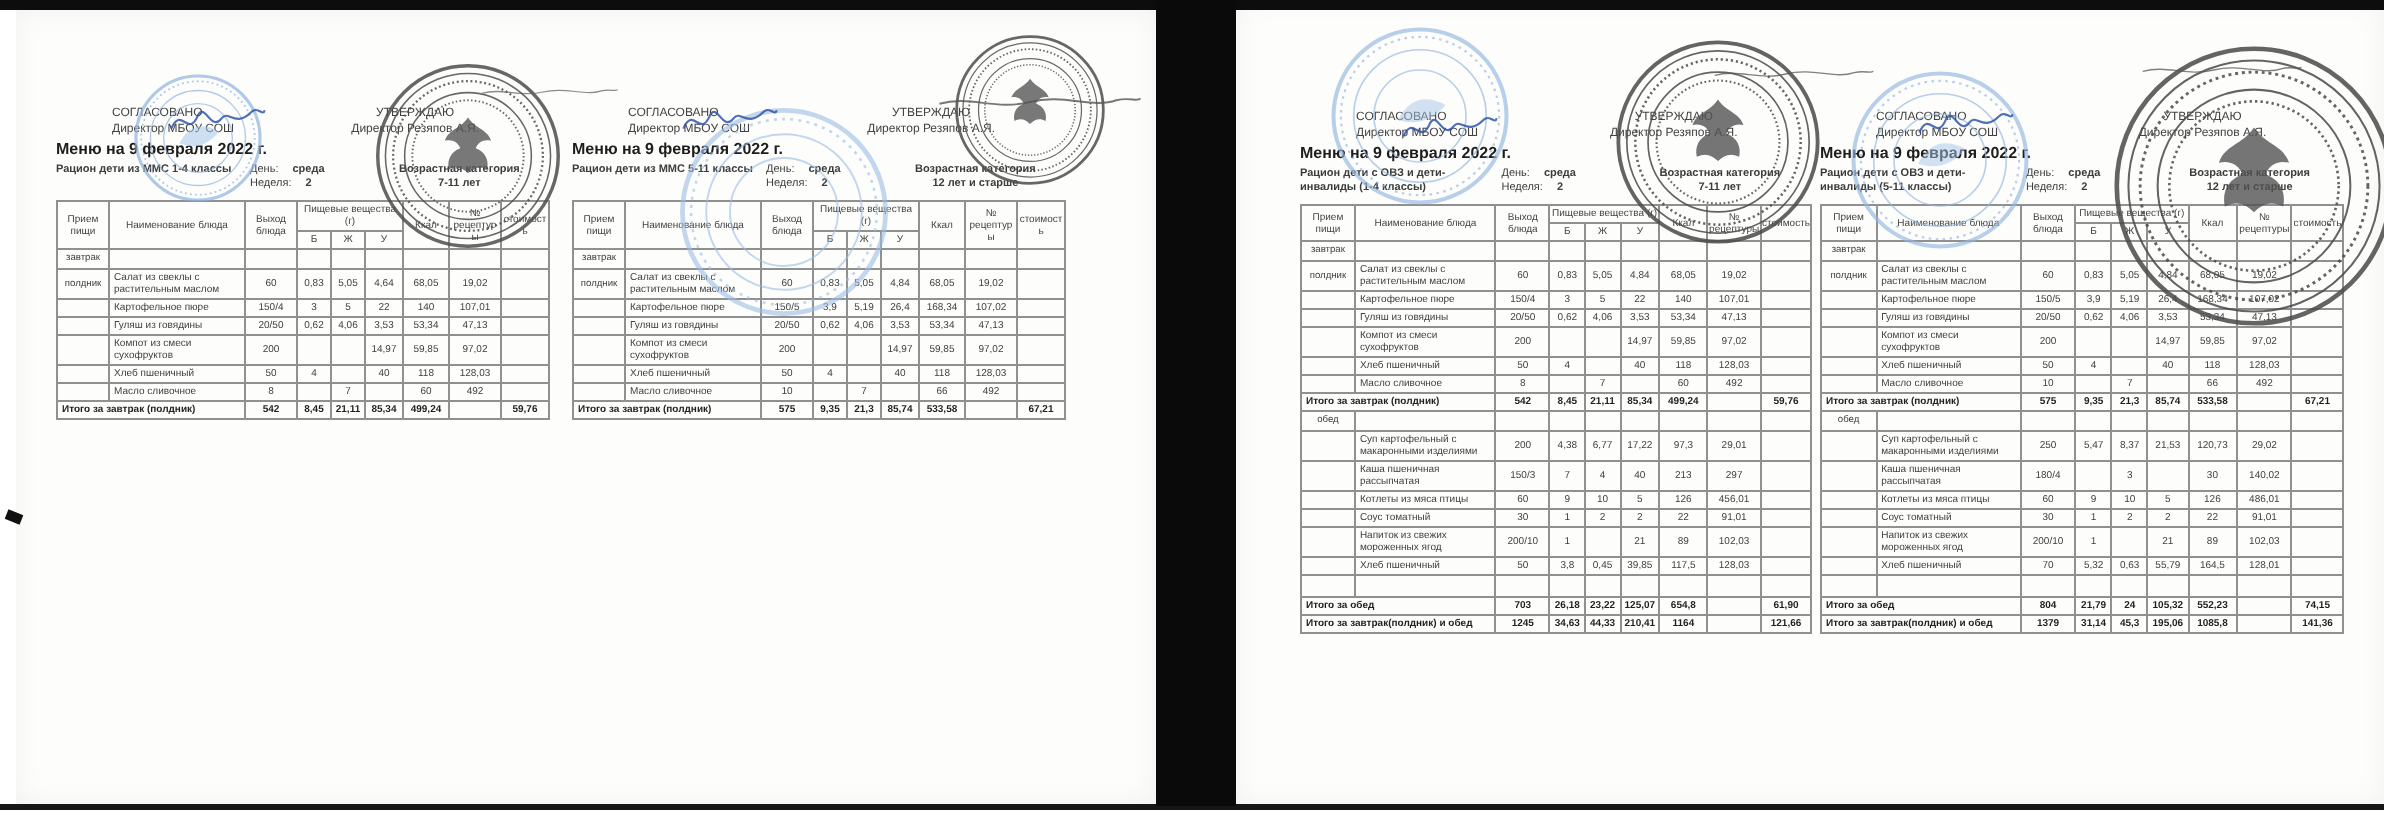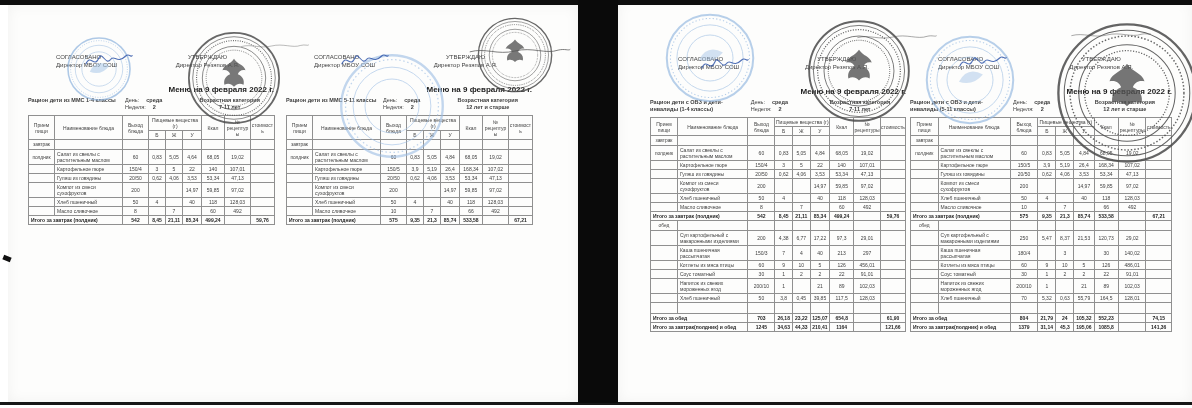--- a/index.html
+++ b/index.html
@@ -15,21 +15,21 @@
 
   .menu{position:absolute;z-index:3;}
   #menu1{left:28px;top:48px;width:246px;}
   #menu2{left:286px;top:48px;width:246px;}
   #menu3{left:650px;top:50px;width:256px;}
   #menu4{left:910px;top:50px;width:262px;}
 
   .approvals{display:flex;font-size:6px;line-height:1.3;margin-top:6px;}
   .agreed{width:46%;padding-left:28px;box-sizing:border-box;}
   .approved{width:54%;text-align:center;}
-  .doc-title{text-align:right;font-size:8px;font-weight:bold;color:#1d1d1d;margin:15px 0 3px;}
+  .doc-title{text-align:left;font-size:8px;font-weight:bold;color:#1d1d1d;margin:0 0 3px;}
   .info{display:flex;font-size:5.5px;line-height:1.35;margin-bottom:4px;font-weight:600;color:#3c3c3c;}
   .ration{width:37%;}
   .daycol{width:27%;padding-left:6px;box-sizing:border-box;font-weight:normal;}
   .daycol .val{margin-left:7px;font-weight:600;}
   .agecol{width:36%;text-align:center;}
 
   table{width:100%;border-collapse:collapse;table-layout:fixed;}
   th,td{border:1px solid #909090;font-size:5px;font-weight:normal;padding:1px;text-align:center;
         color:#3e3e3e;line-height:1.2;overflow:hidden;word-wrap:break-word;vertical-align:middle;}
   thead th{padding:1px 0;color:#444;}

